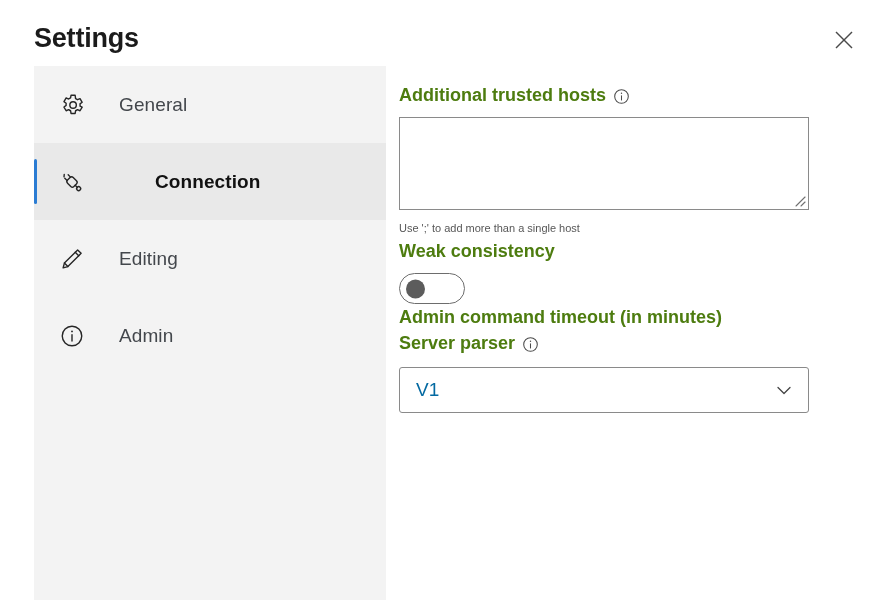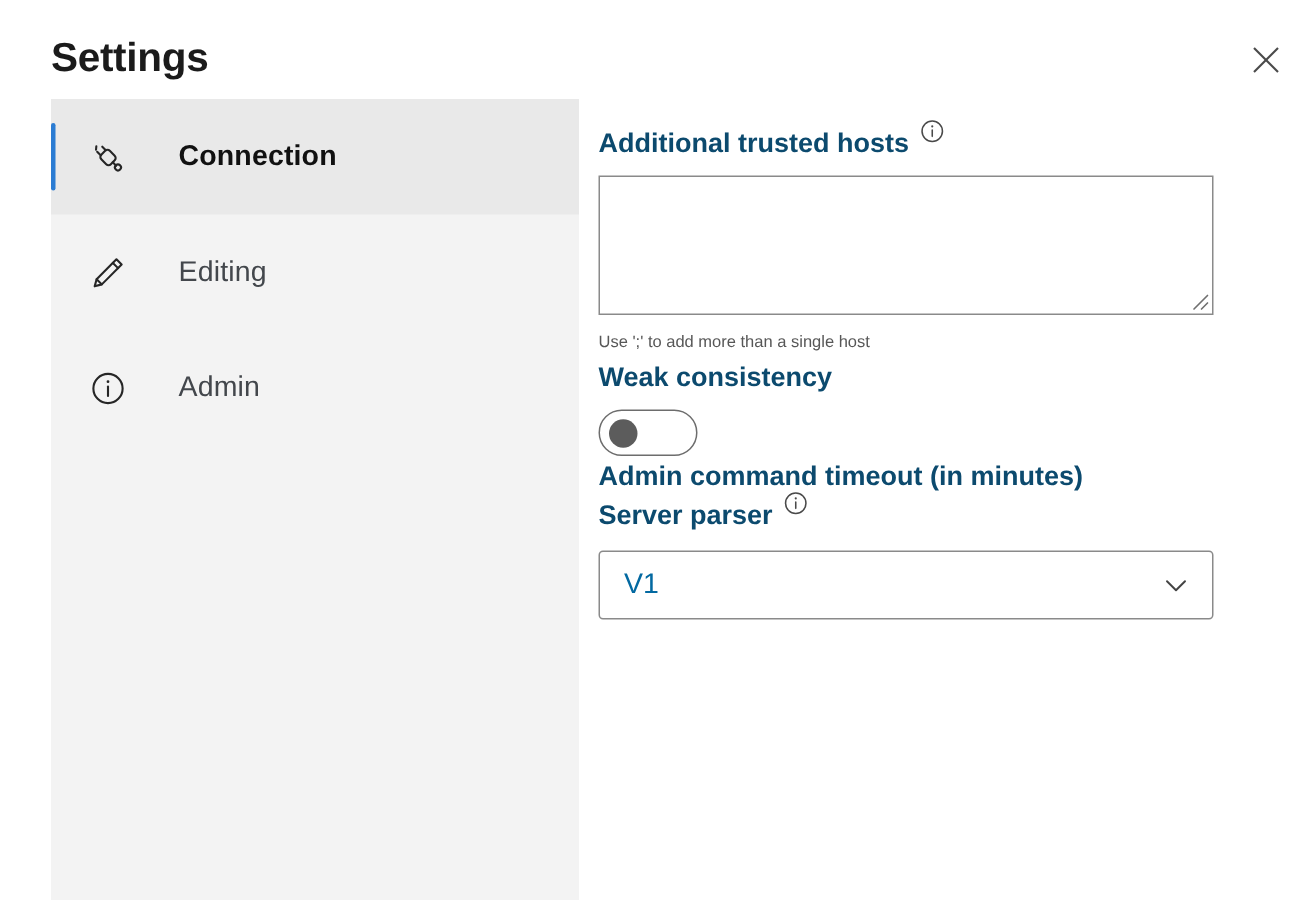--- a/index.html
+++ b/index.html
@@ -61,20 +61,21 @@
   .nav-item {
     position: relative;
     height: 77px;
     display: flex;
     align-items: center;
     cursor: pointer;
     background: transparent;
   }
   .nav-item.selected {
     background: #e9e9e9;
+    gap: 36px;
   }
   .nav-accent {
     position: absolute;
     left: 0;
     top: 16px;
     bottom: 16px;
     width: 3px;
     border-radius: 2px;
     background: #2b7cd3;
     display: none;
@@ -104,23 +105,23 @@
   .content {
     position: absolute;
     left: 399px;
     top: 66px;
     width: 450px;
     height: 534px;
   }
   .field-label {
     font-size: 18px;
     font-weight: bold;
-    color: #0c4a6e;
-    display: flex;
-    align-items: flex-start;
+    color: #4d7c0f;
+    display: flex;
+    align-items: flex-end;
     gap: 7px;
     line-height: 26px;
   }
   .info-icon {
     display: inline-flex;
     align-items: center;
     color: #4a4a4a;
     position: relative;
     top: -3px;
   }
@@ -271,20 +272,30 @@
       <svg width="22" height="22" viewBox="0 0 22 22" fill="none" stroke="#4a4a4a" stroke-width="1.4">
         <line x1="3" y1="3" x2="19" y2="19"></line>
         <line x1="19" y1="3" x2="3" y2="19"></line>
       </svg>
     </span>
   </button>
 </div>
 
 <nav class="sidebar">
 
+  <div class="nav-item">
+
+    <span class="nav-icon">
+      <svg width="26" height="26" viewBox="0 0 24 24" fill="none" stroke="#262626" stroke-width="1.3" stroke-linejoin="round">
+        <path d="M19.4 13a7.6 7.6 0 0 0 0-2l2-1.5-2-3.4-2.3 1a7.7 7.7 0 0 0-1.8-1L14.9 3h-3.8l-.4 2.5a7.7 7.7 0 0 0-1.8 1l-2.3-1-2 3.4 2 1.5a7.6 7.6 0 0 0 0 2l-2 1.5 2 3.4 2.3-1c.55.42 1.16.76 1.8 1l.4 2.5h3.8l.4-2.5c.64-.24 1.25-.58 1.8-1l2.3 1 2-3.4z"></path>
+        <circle cx="13" cy="12" r="3"></circle>
+      </svg>
+    </span>
+    <span class="nav-label">General</span>
+  </div>
 
   <div class="nav-item selected">
     <span class="nav-accent"></span>
     <span class="nav-icon">
       <svg width="28" height="28" viewBox="0 0 28 28" fill="none" stroke="#262626" stroke-width="1.4" stroke-linecap="round" stroke-linejoin="round">
         <g transform="rotate(-45 14 14)">
           <rect x="10" y="9.5" width="8" height="9" rx="2.2"></rect>
           <path d="M14 18.5v3.2"></path>
           <circle cx="14" cy="23.4" r="2"></circle>
           <path d="M11.6 9.5V6.2"></path>

